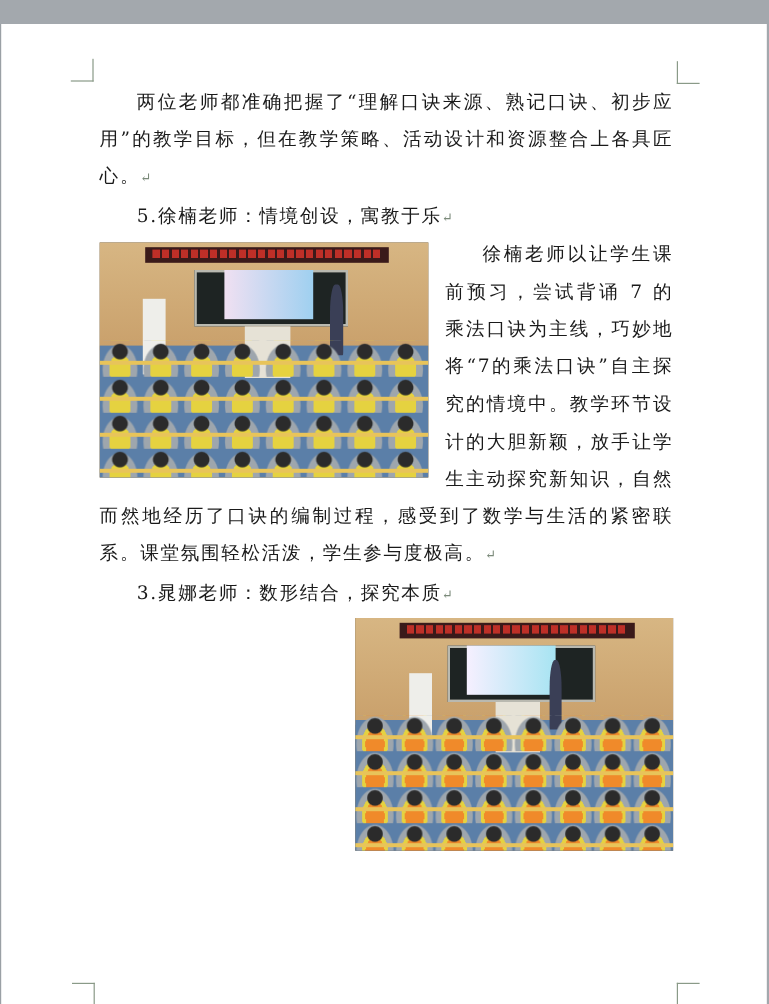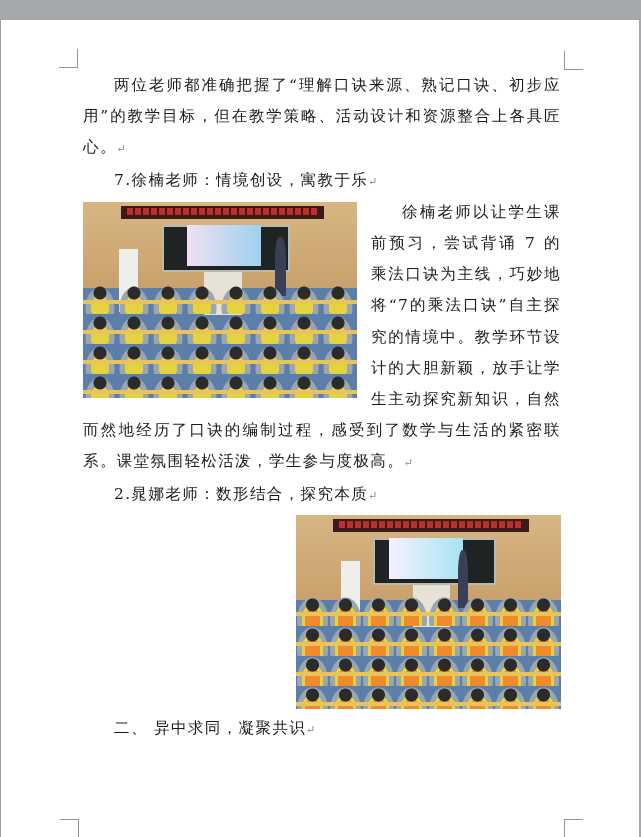--- a/index.html
+++ b/index.html
@@ -65,50 +65,49 @@
 
 <div class="page">
   <div class="corner c-tl"></div>
   <div class="corner c-tr"></div>
   <div class="corner c-bl"></div>
   <div class="corner c-br"></div>
 
   <div class="body-text">
     <p class="p"><span>两位老师都准确把握了“理解口诀来源、熟记口诀、初步应用”的教学目标，但在教学策略、活动设计和资源整合上各具匠心。</span><span class="mark">↵</span></p>
 
-    <p class="heading"><span>7.徐楠老师：情境创设，寓教于乐</span><span class="mark">↵</span></p>
+    <p class="heading"><span>5.徐楠老师：情境创设，寓教于乐</span><span class="mark">↵</span></p>
 
     <div class="fig fig-left">
       <div class="wall"></div>
       <div class="floor"></div>
       <div class="banner">
           <div class="banner-text"></div>
         </div>
       <div class="board"></div>
       <div class="screen"></div>
       <div class="aircon"></div>
       <div class="podium"></div>
       <div class="teacher"></div>
       <div class="rows"></div>
     </div>
     <p class="p"><span>徐楠老师以让学生课前预习，尝试背诵 7 的乘法口诀为主线，巧妙地将“7的乘法口诀”自主探究的情境中。教学环节设计的大胆新颖，放手让学生主动探究新知识，自然而然地经历了口诀的编制过程，感受到了数学与生活的紧密联系。课堂氛围轻松活泼，学生参与度极高。</span><span class="mark">↵</span></p>
     <div class="clear"></div>
 
-    <p class="heading"><span>2.晁娜老师：数形结合，探究本质</span><span class="mark">↵</span></p>
+    <p class="heading"><span>3.晁娜老师：数形结合，探究本质</span><span class="mark">↵</span></p>
 
     <div class="fig fig-right">
       <div class="wall"></div>
       <div class="floor"></div>
       <div class="banner">
           <div class="banner-text"></div>
         </div>
       <div class="board"></div>
       <div class="screen" style="left:35%;width:28%;background:linear-gradient(90deg,#f6f0ff,#a7e4f2);"></div>
       <div class="aircon" style="left:17%;"></div>
       <div class="podium"></div>
       <div class="teacher" style="left:61%;"></div>
       <div class="rows"></div>
     </div>
     <div class="clear"></div>
 
-    <p class="heading"><span>二、 异中求同，凝聚共识</span><span class="mark">↵</span></p>
   </div>
 </div>
 
 </body></html>

